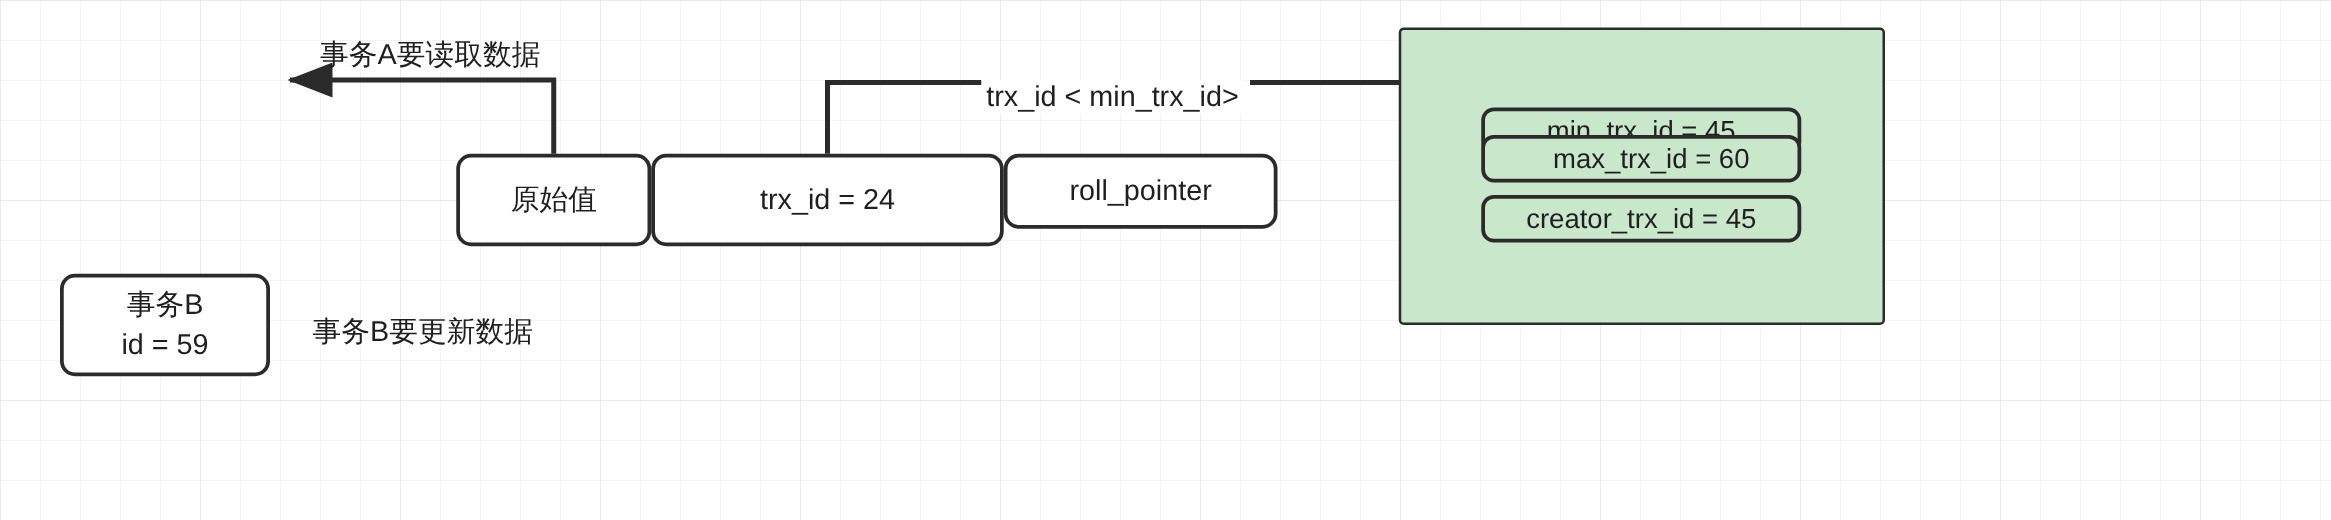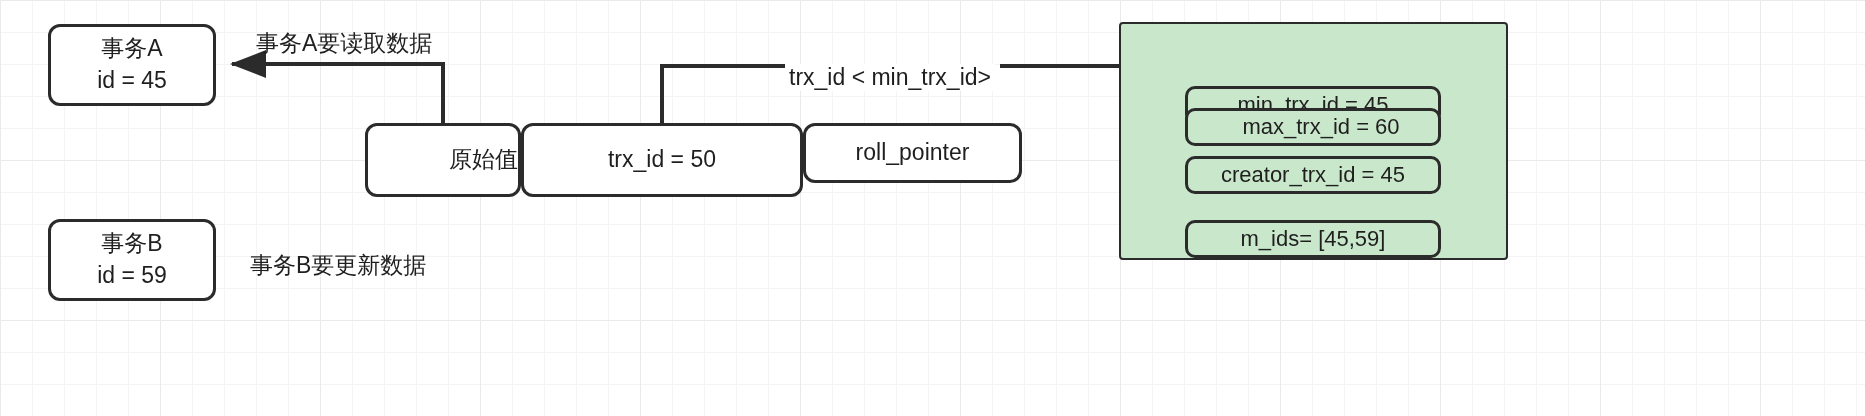--- a/index.html
+++ b/index.html
@@ -43,21 +43,21 @@
     white-space: nowrap;
   }
 
   .node .line1, .node .line2 { display: block; }
 
   
   #txn-a { left: 48px;  top: 24px;  width: 168px; height: 82px; }
   #txn-b { left: 48px;  top: 219px; width: 168px; height: 82px; }
 
   
-  #rec-original   { left: 365px; top: 123px; width: 156px; height: 74px; align-items: flex-end; }
+  #rec-original   { left: 365px; top: 123px; width: 156px; height: 74px; }
   #rec-trxid      { left: 521px; top: 123px; width: 282px; height: 74px; }
   #rec-rollptr    { left: 803px; top: 123px; width: 219px; height: 60px; }
 
   
   #readview-panel {
     position: absolute;
     left: 1119px;
     top: 22px;
     width: 389px;
     height: 238px;
@@ -124,52 +124,45 @@
 
     <g>
       <path d="M 662 123 L 662 66 L 786 66" stroke="#2b2b2b" stroke-width="4" fill="none"></path>
     </g>
 
     <g>
       <path d="M 1000 66 L 1178 66" stroke="#2b2b2b" stroke-width="4" fill="none" marker-end="url(#arrowhead)"></path>
     </g>
   </svg>
 
-  <div class="node" id="txn-a">
-    <span class="line1">事务A</span>
-    <span class="line2">id = 45</span>
-  </div>
 
   <div class="node" id="txn-b">
     <span class="line1">事务B</span>
     <span class="line2">id = 59</span>
   </div>
 
   <div class="node" id="rec-original">
     <span>原始值</span>
   </div>
   <div class="node" id="rec-trxid">
-    <span>trx_id = 50</span>
+    <span>trx_id = 24</span>
   </div>
   <div class="node" id="rec-rollptr">
     <span>roll_pointer</span>
   </div>
 
   <div class="edge-label" id="label-update">事务B要更新数据</div>
   <div class="edge-label" id="label-read">事务A要读取数据</div>
   <div class="edge-label" id="label-cmp">trx_id &lt; min_trx_id&gt;</div>
 
   <div id="readview-panel">
     <div class="rv-item" id="rv-0">
       <span>min_trx_id = 45</span>
     </div>
     <div class="rv-item" id="rv-1">
       <span>max_trx_id = 60</span>
     </div>
     <div class="rv-item" id="rv-2">
       <span>creator_trx_id = 45</span>
     </div>
-    <div class="rv-item" id="rv-3">
-      <span>m_ids= [45,59]</span>
-    </div>
   </div>
 
 </div>
 
 </body></html>

